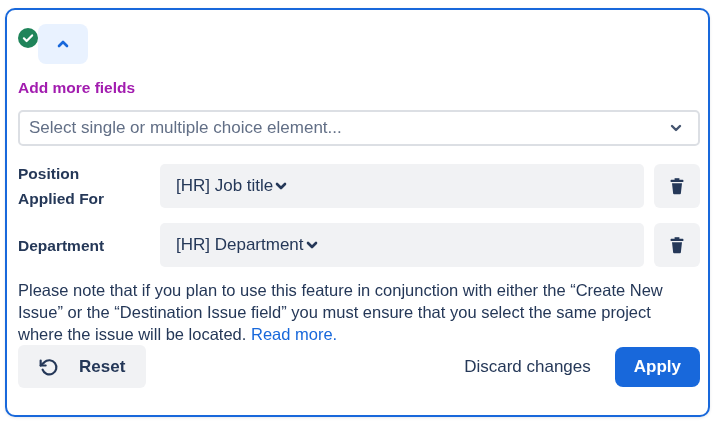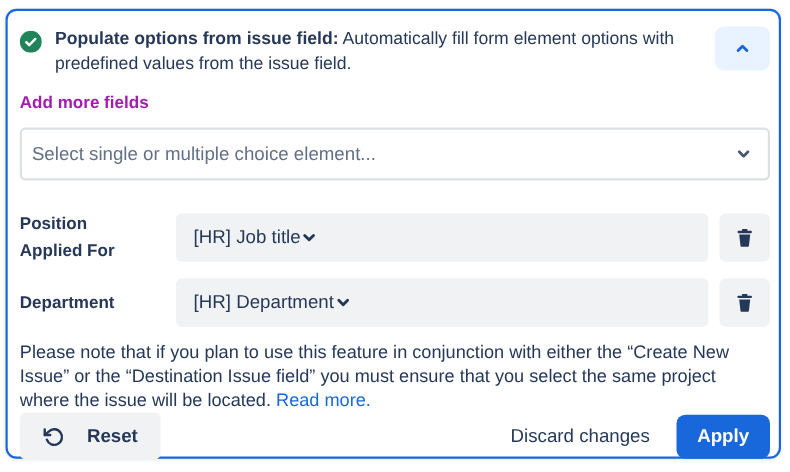--- a/index.html
+++ b/index.html
@@ -42,33 +42,33 @@
   }
 
   
   .add-label {
     margin-top: 15px;
     font-size: 15.5px; font-weight: 700;
     color: #a21caf;
   }
   .element-select {
     margin-top: 13px;
-    height: 48px;
+    height: 36px;
     border: 2px solid #DCDFE4;
     border-radius: 5px;
     background: #ffffff;
     display: flex; align-items: center; justify-content: space-between;
     padding: 0 14px 0 9px;
     cursor: pointer;
   }
   .placeholder { color: #626F86; font-size: 17px; }
 
   
   .field-row { display: flex; align-items: stretch; height: 44px; }
-  .row-1 { margin-top: 30px; }
+  .row-1 { margin-top: 18px; }
   .row-2 { margin-top: 15px; }
   .row-label {
     width: 106px; margin-right: 36px;
     align-self: center;
     font-size: 15.5px; font-weight: 700; line-height: 25px;
     color: #253858;
   }
   .dropdown {
     flex: 1;
     background: #F1F2F4;
@@ -133,21 +133,20 @@
 
 <div class="card">
 
   <div class="header">
     <span class="check-icon">
       <svg width="20" height="20" viewBox="0 0 20 20">
         <circle cx="10" cy="10" r="10" fill="#1F845A"></circle>
         <path d="M5.9 10.3l2.7 2.7 5.5-5.6" fill="none" stroke="#ffffff" stroke-width="2.2" stroke-linecap="round" stroke-linejoin="round"></path>
       </svg>
     </span>
-    <p class="header-text"><b>Populate options from issue field:</b> <span>Automatically fill form element options with predefined values from the issue field.</span></p>
     <button class="collapse-btn">
       <span>
         <svg width="16" height="16" viewBox="0 0 16 16">
           <path d="M4 10l4-4 4 4" fill="none" stroke="#1868DB" stroke-width="2.6" stroke-linecap="round" stroke-linejoin="round"></path>
         </svg>
       </span>
     </button>
   </div>
 
   <div class="add-label">Add more fields</div>

